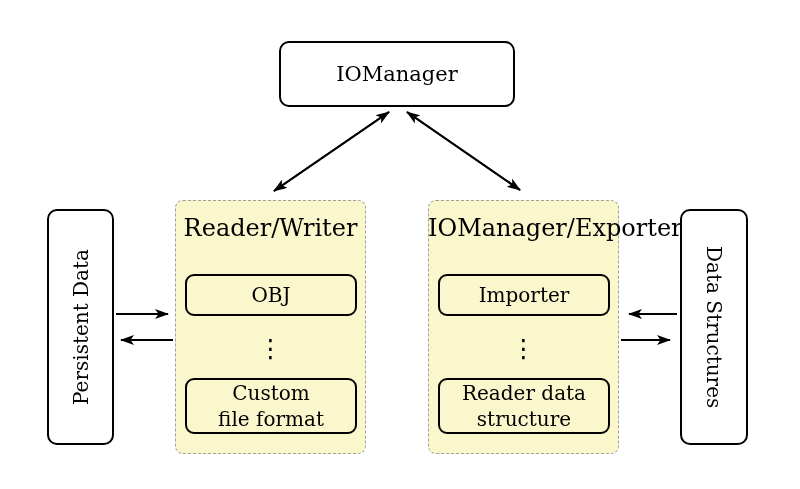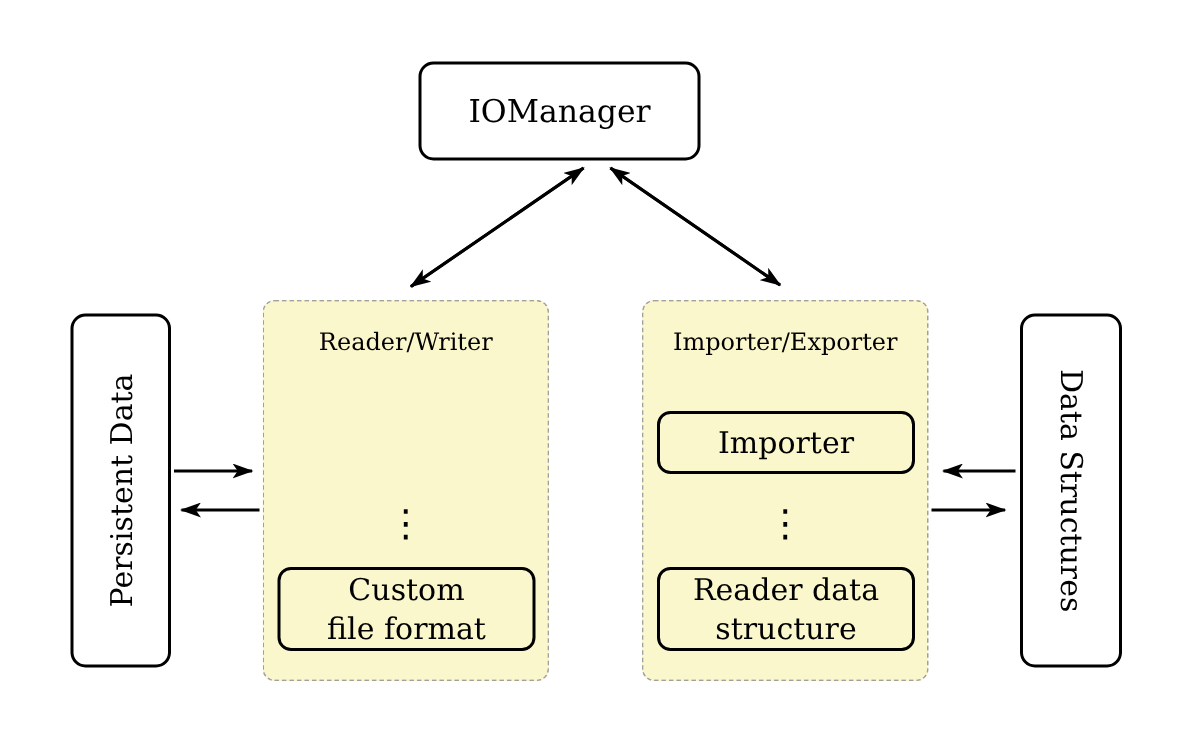--- a/index.html
+++ b/index.html
@@ -45,21 +45,21 @@
     align-items: center;
     justify-content: center;
     text-align: center;
     font-size: 20px;
     line-height: 26px;
     white-space: pre-line;
   }
 
   .panel-title {
     text-align: center;
-    font-size: 16px;
+    font-size: 24px;
     line-height: 28px;
   }
 
   .vdots {
     text-align: center;
     font-size: 25px;
     line-height: 30px;
     font-family: "DejaVu Sans", sans-serif;
   }
 
@@ -101,34 +101,37 @@
 
     <g>
       <line x1="677" y1="314" x2="629" y2="314" marker-end="url(#ah)"></line>
     </g>
 
     <g>
       <line x1="621" y1="340" x2="670" y2="340" marker-end="url(#ah)"></line>
     </g>
   </svg>
 
-  <div class="abs node" style="left:279px; top:41px; width:188px; height:66px;">
+  <div class="abs node" style="left:279px; top:41px; width:236px; height:66px;">
     <span>IOManager</span>
   </div>
 
   <div class="abs panel" style="left:175px; top:200px; width:191px; height:254px;"></div>
   <div class="abs panel-title" style="left:175px; top:214px; width:191px;">Reader/Writer</div>
+  <div class="abs inner-node" style="left:185px; top:274px; width:172px; height:42px;">
+    <span>OBJ</span>
+  </div>
   <div class="abs vdots" style="left:175px; top:334px; width:191px;">⋮</div>
   <div class="abs inner-node" style="left:185px; top:378px; width:172px; height:56px;align-items:flex-end;">
     <span>Custom
 file format</span>
   </div>
 
   <div class="abs panel" style="left:428px; top:200px; width:191px; height:254px;"></div>
-  <div class="abs panel-title" style="left:428px; top:214px; width:191px;">Importer/Exporter</div>
+  <div class="abs panel-title" style="left:428px; top:214px; width:191px;">IOManager/Exporter</div>
   <div class="abs inner-node" style="left:438px; top:274px; width:172px; height:42px;">
     <span>Importer</span>
   </div>
   <div class="abs vdots" style="left:428px; top:334px; width:191px;">⋮</div>
   <div class="abs inner-node" style="left:438px; top:378px; width:172px; height:56px;">
     <span>Reader data
 structure</span>
   </div>
 
   <div class="abs node" style="left:47px; top:209px; width:67px; height:236px; font-size:20px;">

